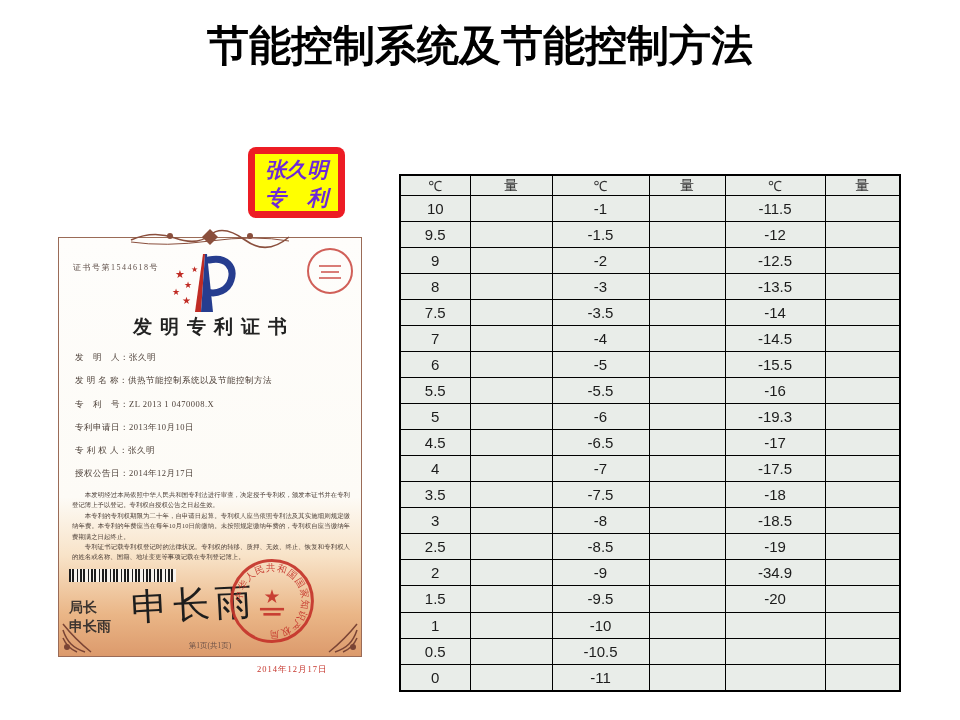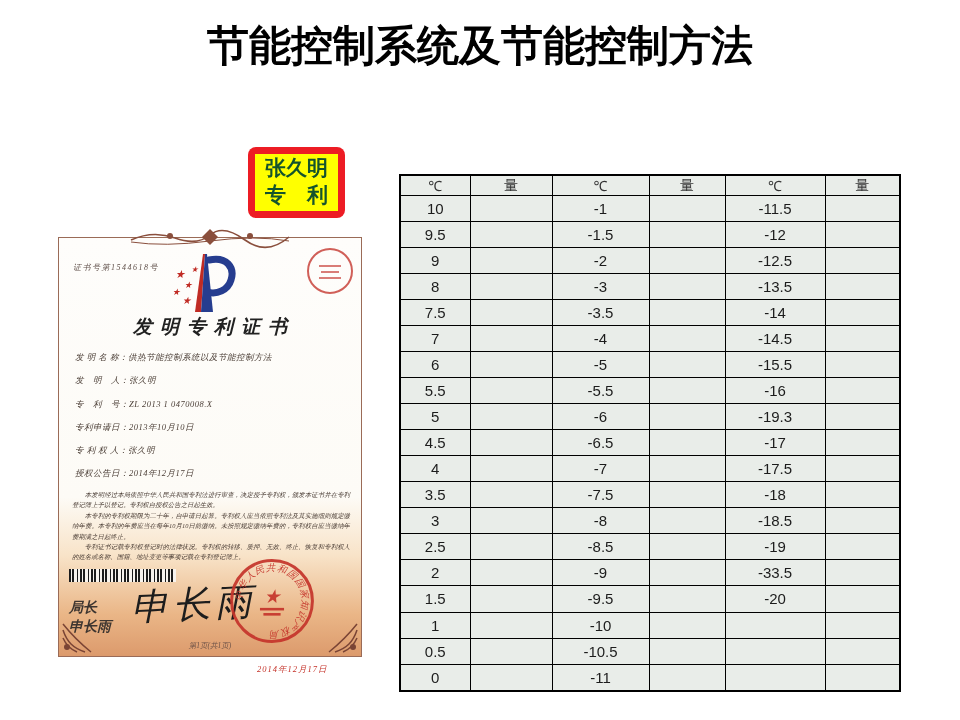--- a/index.html
+++ b/index.html
@@ -16,34 +16,33 @@
     font-weight:bold;font-size:42px;line-height:1.17;color:#000;
   }
 
   
   .badge{
     position:absolute;left:248px;top:147px;width:97px;height:71px;
     background:#ed1c24;border-radius:8px;padding:5px;box-sizing:border-box;
   }
   .badge-inner{
     width:100%;height:100%;background:#ffff00;border:2px solid #ed1c24;
-    box-sizing:border-box;display:flex;flex-direction:column;justify-content:flex-start;
-    align-items:center;color:#14532d;font-weight:bold;font-size:21px;line-height:1.3;
+    box-sizing:border-box;display:flex;flex-direction:column;justify-content:flex-end;
+    align-items:center;color:#6d28d9;font-weight:bold;font-size:21px;line-height:1.3;font-style:italic;
   }
 
   
   .cert{
     position:absolute;left:55px;top:222px;width:310px;height:463px;background:#fff;
     font-family:"Liberation Serif","DejaVu Serif",serif;
   }
   .cert-frame{
     position:absolute;left:3px;right:3px;top:15px;bottom:28px;
     border:1.5px solid #9a6b57;box-sizing:border-box;
     background:linear-gradient(180deg,#fefdfb 0%,#fdfbf6 62%,#f8e3c8 76%,#eab687 90%,#dc9a6c 100%);
-    font-style:italic;
   }
   .cert-ornament-top{position:absolute;top:-11px;left:50%;transform:translateX(-50%);}
   .cert-corner{position:absolute;bottom:2px;width:34px;height:34px;}
   .cert-corner.left{left:2px;}
   .cert-corner.right{right:2px;transform:scaleX(-1);}
   .cert-no{
     position:absolute;left:14px;top:24px;font-size:8px;letter-spacing:1.5px;color:#60504a;
   }
   .cert-logo{position:absolute;left:108px;top:10px;}
   .cert-small-seal{
@@ -147,22 +146,22 @@
 
       <div class="cert-small-seal">
         <i style="left:10px;top:15px;width:22px;height:2px;"></i>
         <i style="left:12px;top:21px;width:18px;height:2px;"></i>
         <i style="left:10px;top:27px;width:22px;height:2px;"></i>
       </div>
 
       <div class="cert-title">发明专利证书</div>
 
       <div class="cert-fields">
+        <div class="cert-field">发　明　人：张久明</div>
         <div class="cert-field">发 明 名 称：供热节能控制系统以及节能控制方法</div>
-        <div class="cert-field">发　明　人：张久明</div>
         <div class="cert-field">专　利　号：ZL 2013 1 0470008.X</div>
         <div class="cert-field">专利申请日：2013年10月10日</div>
         <div class="cert-field">专 利 权 人：张久明</div>
         <div class="cert-field">授权公告日：2014年12月17日</div>
       </div>
 
       <div class="cert-paragraphs">
         <p>本发明经过本局依照中华人民共和国专利法进行审查，决定授予专利权，颁发本证书并在专利登记簿上予以登记。专利权自授权公告之日起生效。</p>
         <p>本专利的专利权期限为二十年，自申请日起算。专利权人应当依照专利法及其实施细则规定缴纳年费。本专利的年费应当在每年10月10日前缴纳。未按照规定缴纳年费的，专利权自应当缴纳年费期满之日起终止。</p>
         <p>专利证书记载专利权登记时的法律状况。专利权的转移、质押、无效、终止、恢复和专利权人的姓名或名称、国籍、地址变更等事项记载在专利登记簿上。</p>
@@ -326,21 +325,21 @@
           <td>-8.5</td>
           <td></td>
           <td>-19</td>
           <td></td>
         </tr>
         <tr>
           <td>2</td>
           <td></td>
           <td>-9</td>
           <td></td>
-          <td>-33.5</td>
+          <td>-34.9</td>
           <td></td>
         </tr>
         <tr>
           <td>1.5</td>
           <td></td>
           <td>-9.5</td>
           <td></td>
           <td>-20</td>
           <td></td>
         </tr>

